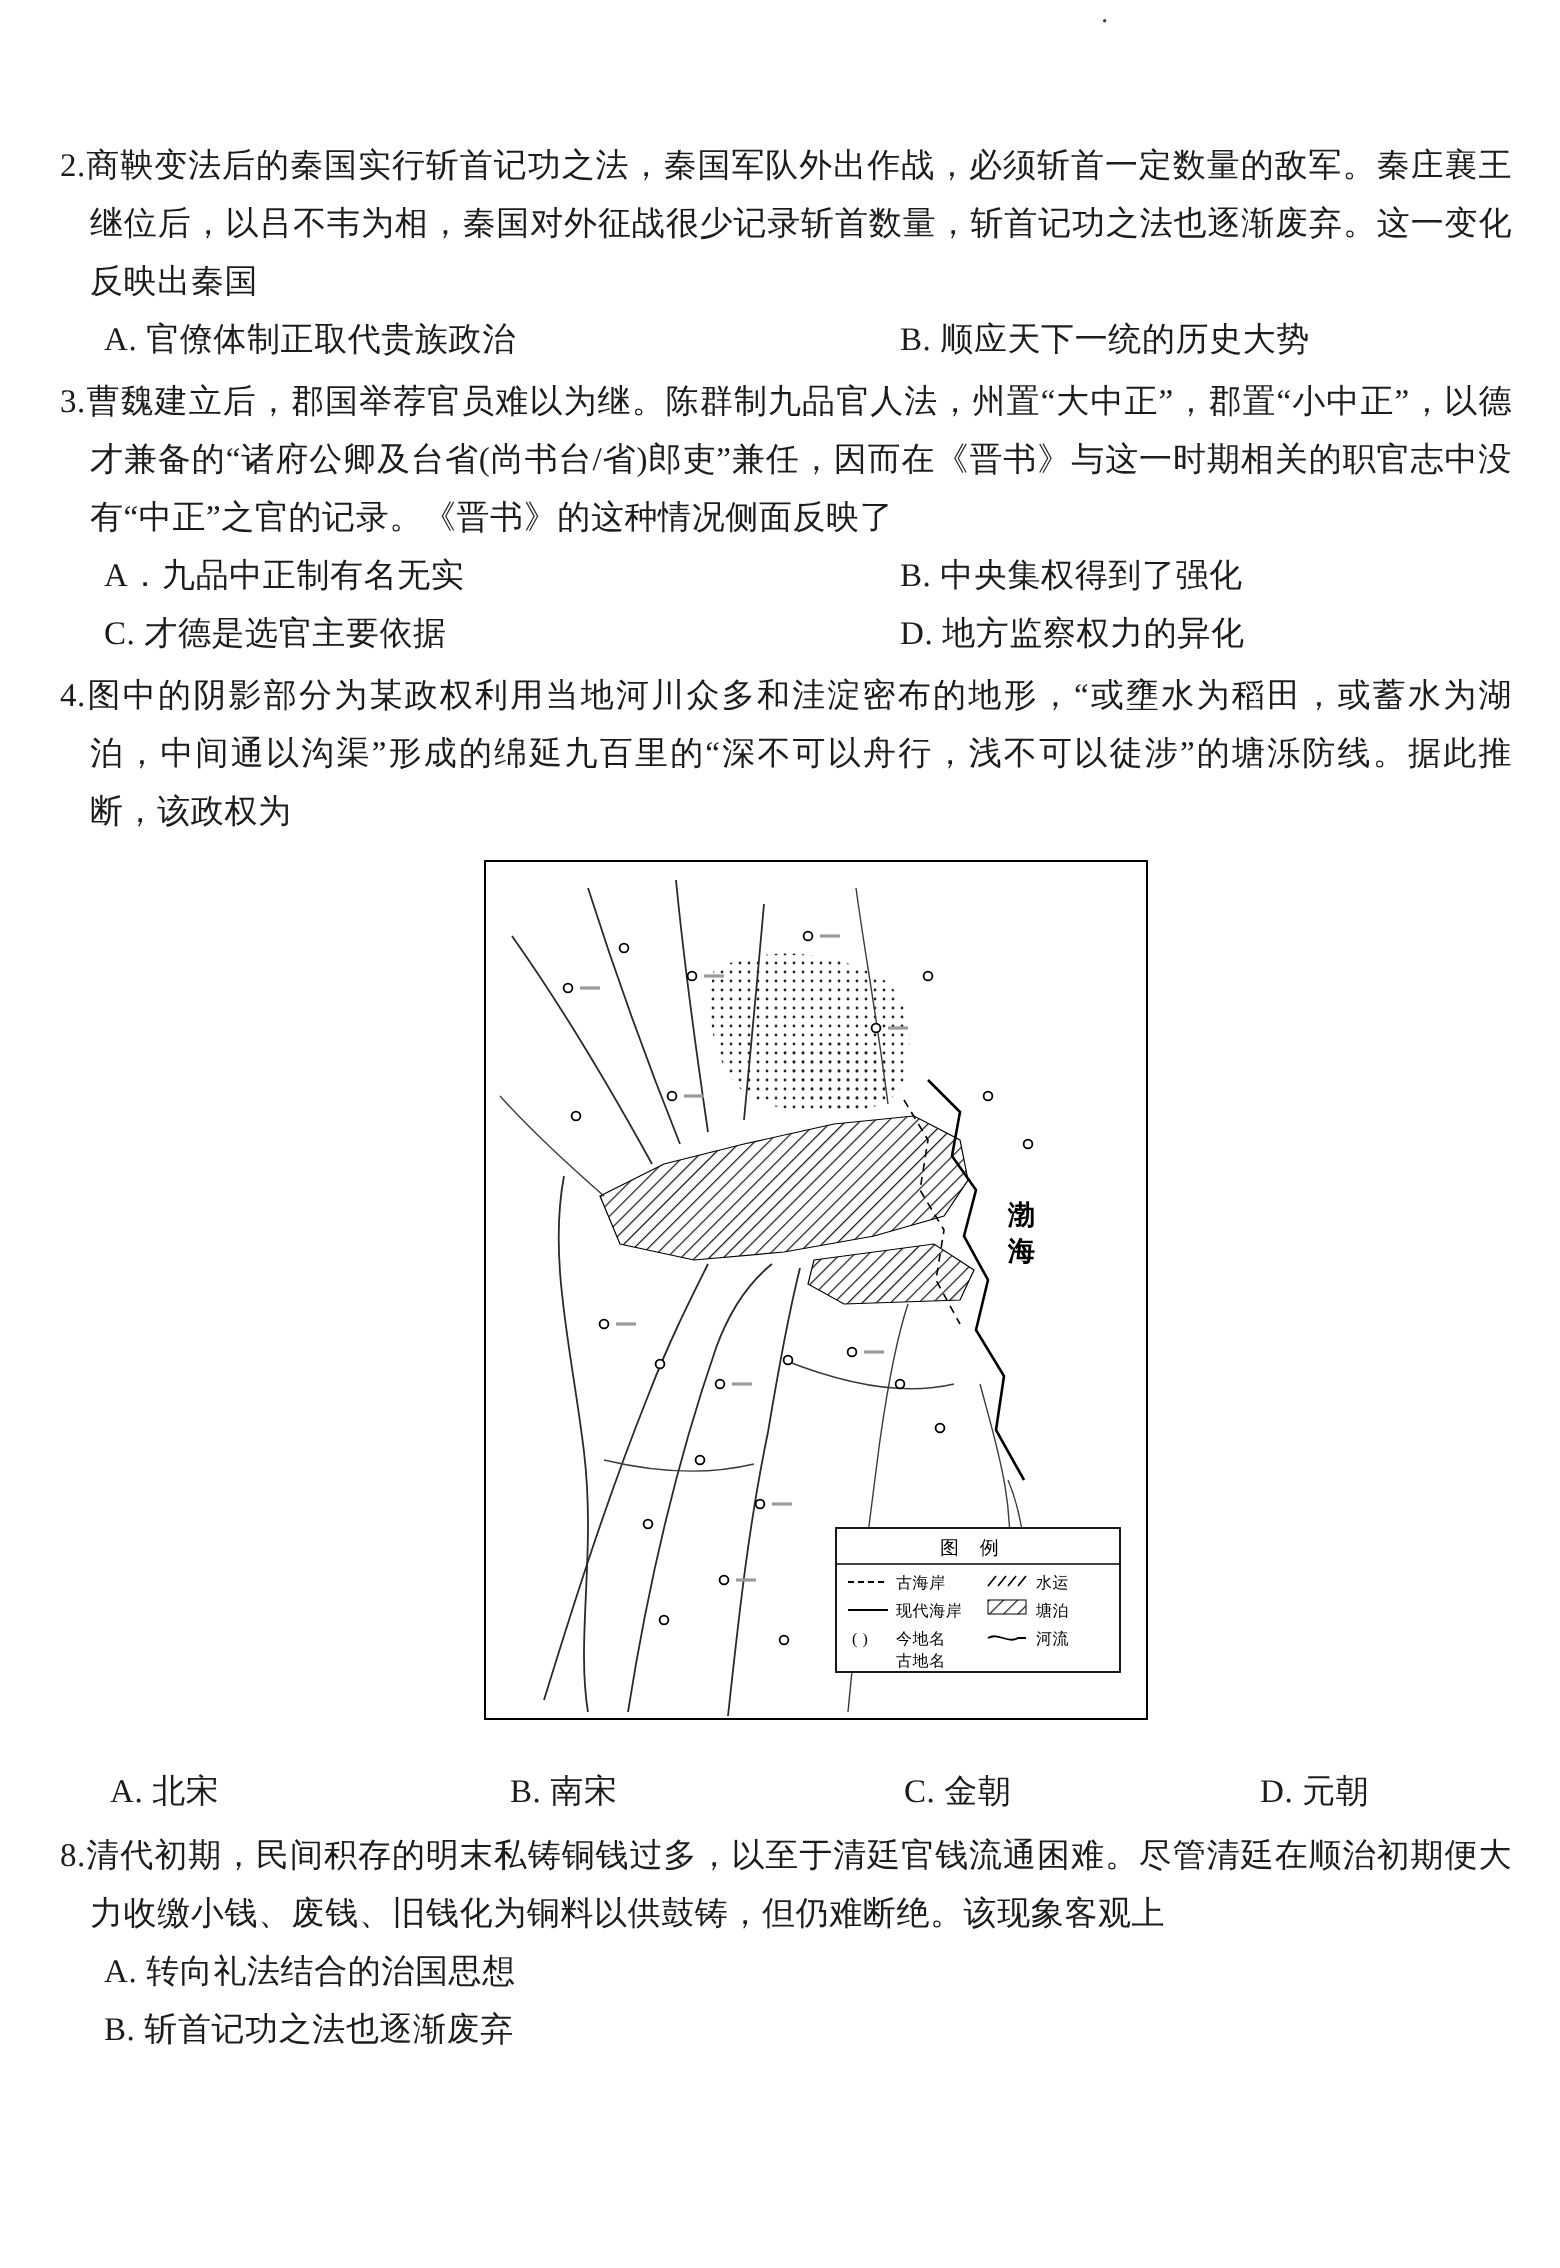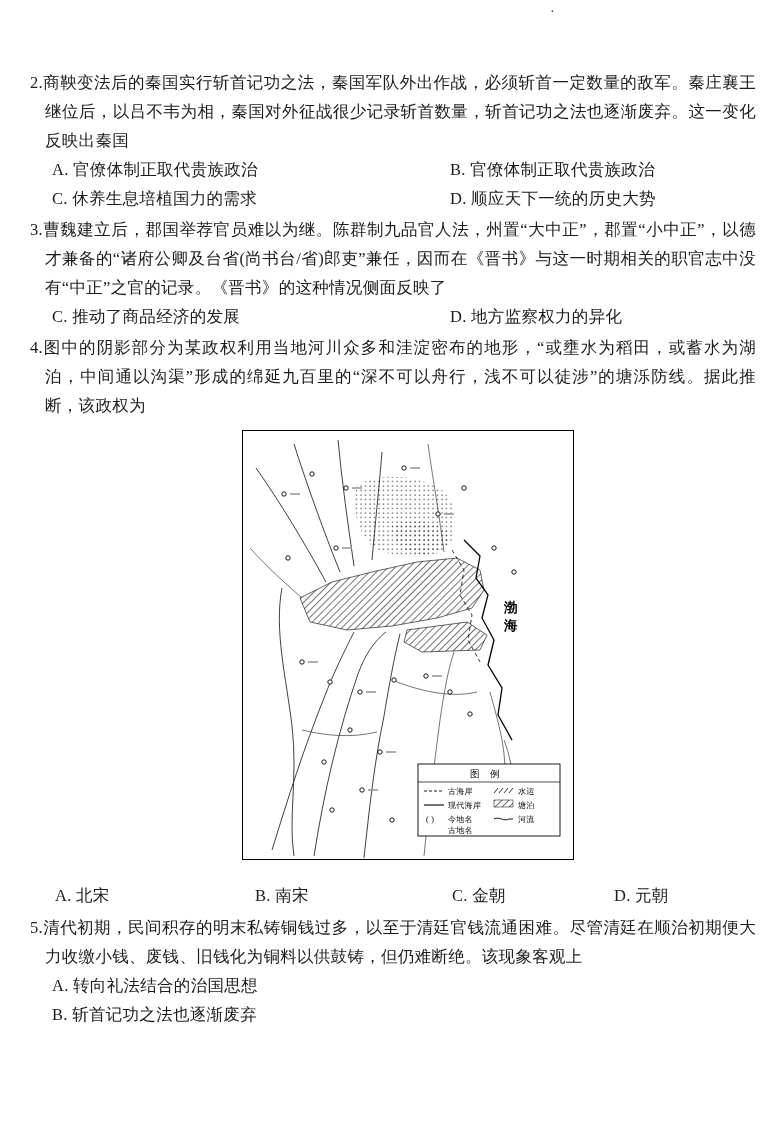--- a/index.html
+++ b/index.html
@@ -21,21 +21,21 @@
     padding-left:15px; text-indent:-15px;
     text-align:justify;
   }
   .opt-2col { display:flex; padding-left:22px; }
   .opt-2col .opt-left { width:398px; flex:0 0 398px; }
   .opt-2col .opt-right { flex:1; }
   .opt-single { padding-left:22px; }
   .map-wrap { margin:10px 0 12px 212px; width:332px; }
   .opt-4col { position:relative; height:30px; margin-top:0; }
   .opt-4col span { position:absolute; top:0; white-space:nowrap; }
-  .opt-a4 { left:25px; } .opt-b4 { left:225px; } .opt-c4 { left:422px; } .opt-d4 { left:584px; }
+  .opt-a4 { left:25px; } .opt-b4 { left:225px; } .opt-c4 { left:422px; } .opt-d4 { left:600px; }
   svg text { font-family:"Liberation Serif","DejaVu Serif",serif; fill:#000; }
   .river { fill:none; stroke:#2a2a2a; stroke-width:0.9; }
   .river-thin { fill:none; stroke:#3a3a3a; stroke-width:0.7; }
   .coast { fill:none; stroke:#000; stroke-width:1.3; }
   .oldcoast { fill:none; stroke:#000; stroke-width:0.8; stroke-dasharray:4 3; }
   .marker { fill:#fff; stroke:#000; stroke-width:0.9; }
   .lblmark { stroke:#9a9a9a; stroke-width:1.6; }
   .legend-text { font-size:8px; }
   .legend-title { font-size:9.5px; letter-spacing:4px; }
   .sea-label { font-size:13.5px; font-weight:bold; letter-spacing:1px; }
@@ -46,32 +46,32 @@
 <div class="page">
 
   <div class="top-dot">·</div>
 
   <div class="content">
 
     <div class="question">
       <div class="stem">2.商鞅变法后的秦国实行斩首记功之法，秦国军队外出作战，必须斩首一定数量的敌军。秦庄襄王继位后，以吕不韦为相，秦国对外征战很少记录斩首数量，斩首记功之法也逐渐废弃。这一变化反映出秦国</div>
       <div class="opt-2col">
         <span class="opt-left">A. 官僚体制正取代贵族政治</span>
-        <span class="opt-right">B. 官僚体制正取代贵族政治</span>
-      </div>
-      <div class="opt-2col">
-        <span class="opt-left">C. 休养生息培植国力的需求</span>
-        <span class="opt-right">D. 顺应天下一统的历史大势</span>
+        <span class="opt-right">B. 顺应天下一统的历史大势</span>
       </div>
     </div>
 
     <div class="question">
       <div class="stem">3.曹魏建立后，郡国举荐官员难以为继。陈群制九品官人法，州置“大中正”，郡置“小中正”，以德才兼备的“诸府公卿及台省(尚书台/省)郎吏”兼任，因而在《晋书》与这一时期相关的职官志中没有“中正”之官的记录。《晋书》的这种情况侧面反映了</div>
       <div class="opt-2col">
-        <span class="opt-left">C. 推动了商品经济的发展</span>
+        <span class="opt-left">A．九品中正制有名无实</span>
+        <span class="opt-right">B. 中央集权得到了强化</span>
+      </div>
+      <div class="opt-2col">
+        <span class="opt-left">C. 才德是选官主要依据</span>
         <span class="opt-right">D. 地方监察权力的异化</span>
       </div>
     </div>
 
     <div class="question">
       <div class="stem">4.图中的阴影部分为某政权利用当地河川众多和洼淀密布的地形，“或壅水为稻田，或蓄水为湖泊，中间通以沟渠”形成的绵延九百里的“深不可以舟行，浅不可以徒涉”的塘泺防线。据此推断，该政权为</div>
 
       <div class="map-wrap">
         <svg width="332" height="430" viewBox="0 0 332 430">
           <defs>
@@ -193,19 +193,19 @@
 
       <div class="opt-4col">
         <span class="opt-a4">A. 北宋</span>
         <span class="opt-b4">B. 南宋</span>
         <span class="opt-c4">C. 金朝</span>
         <span class="opt-d4">D. 元朝</span>
       </div>
     </div>
 
     <div class="question">
-      <div class="stem">5.清代初期，民间积存的明末私铸铜钱过多，以至于清廷官钱流通困难。尽管清廷在顺治初期便大力收缴小钱、废钱、旧钱化为铜料以供鼓铸，但仍难断绝。该现象客观上</div>
+      <div class="stem">8.清代初期，民间积存的明末私铸铜钱过多，以至于清廷官钱流通困难。尽管清廷在顺治初期便大力收缴小钱、废钱、旧钱化为铜料以供鼓铸，但仍难断绝。该现象客观上</div>
       <div class="opt-single">A. 转向礼法结合的治国思想</div>
       <div class="opt-single">B. 斩首记功之法也逐渐废弃</div>
     </div>
 
   </div>
 </div>
 
 </body></html>

